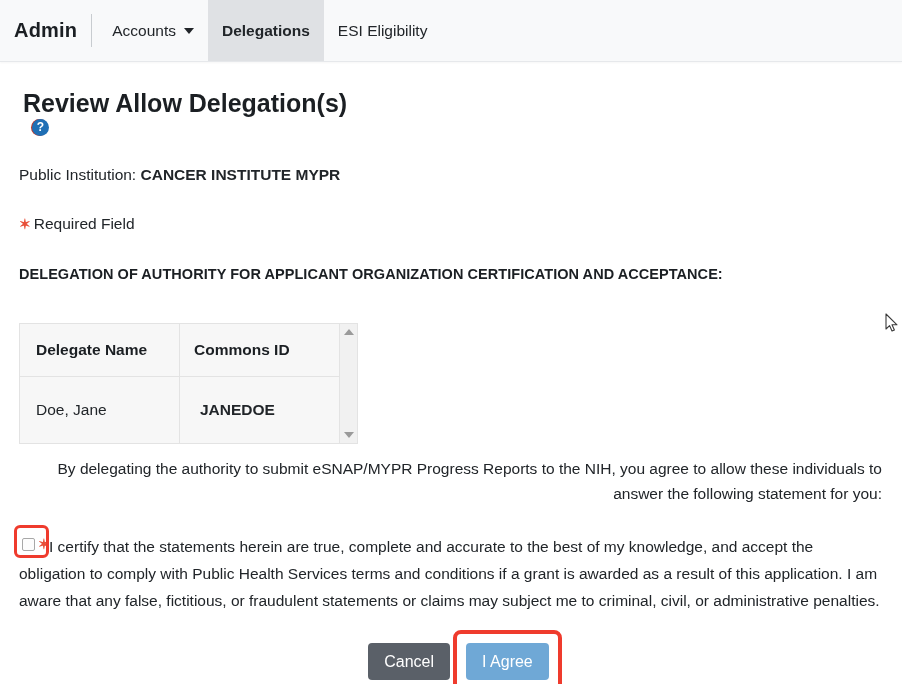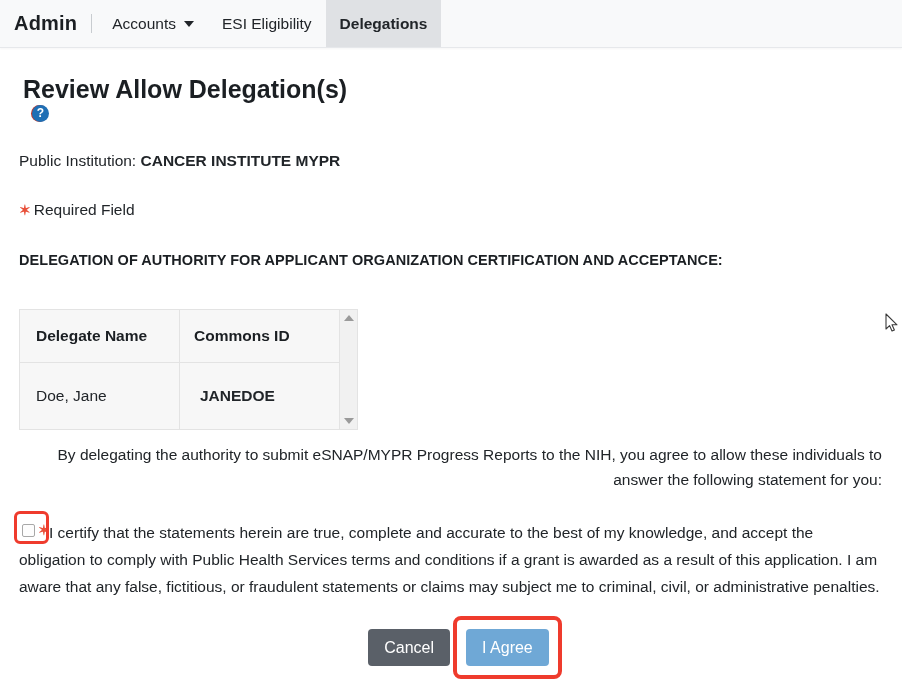--- a/index.html
+++ b/index.html
@@ -12,21 +12,21 @@
     height: 684px;
     background: #ffffff;
     font-family: "Liberation Sans", sans-serif;
     color: #212529;
     overflow: hidden;
     position: relative;
   }
 
   
   .navbar {
-    height: 48px;
+    height: 62px;
     background: #f8f9fa;
     border-bottom: 1px solid #e6e8eb;
     box-shadow: 0 1px 2px rgba(0,0,0,0.04);
     display: flex;
     align-items: stretch;
     padding-left: 10px;
     box-sizing: border-box;
   }
   .brand {
     display: flex;
@@ -281,26 +281,26 @@
 
 <div class="navbar">
   <div class="brand">Admin</div>
   <div class="brand-sep"></div>
 
   <div class="nav-item first">
     <span>Accounts</span>
     <span class="caret"></span>
   </div>
 
+  <div class="nav-item active">
+    <span>Delegations</span>
+  </div>
+
   <div class="nav-item">
     <span>ESI Eligibility</span>
-  </div>
-
-  <div class="nav-item active">
-    <span>Delegations</span>
   </div>
 </div>
 
 <div class="page">
 
   <h1 class="page-title">
     <span>Review Allow Delegation(s)</span>
     <span class="help-icon">?</span>
   </h1>
 

